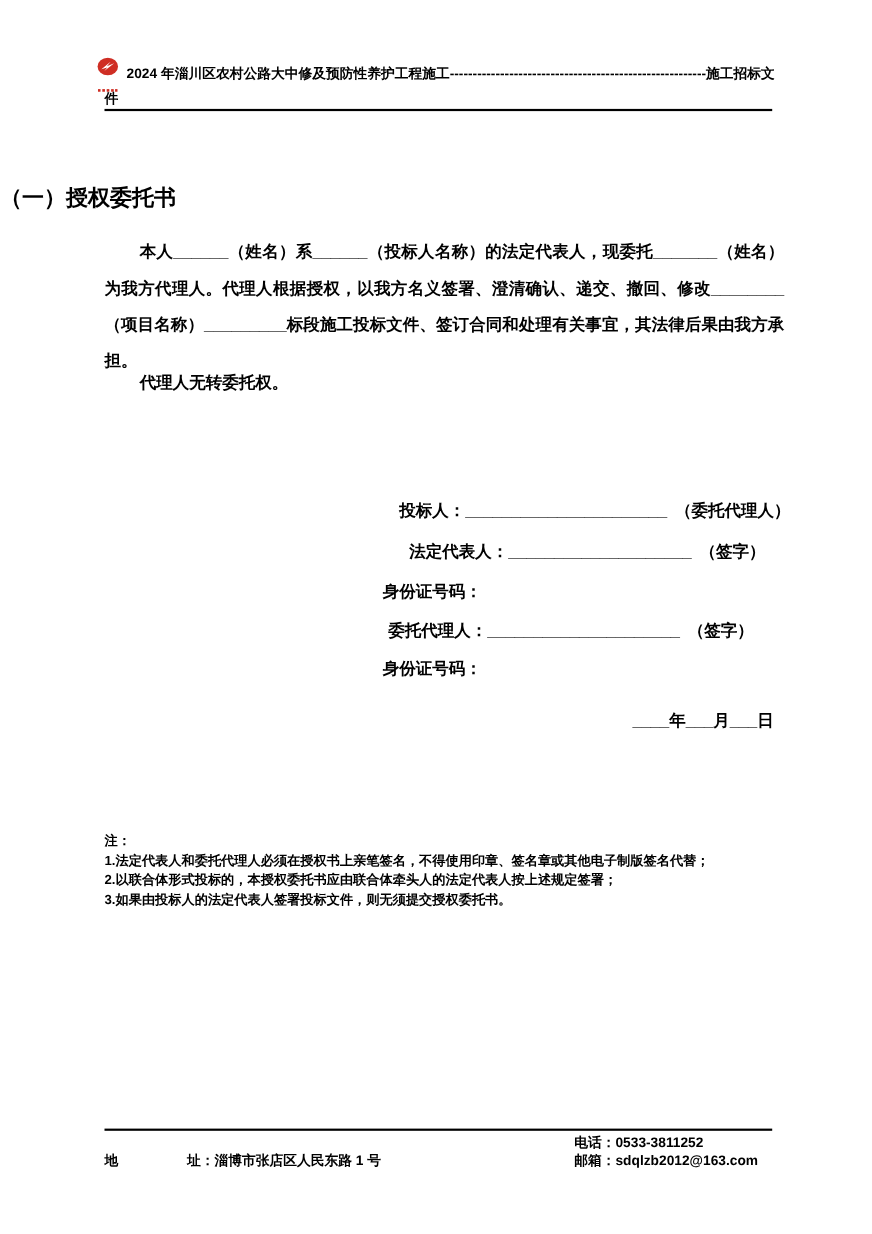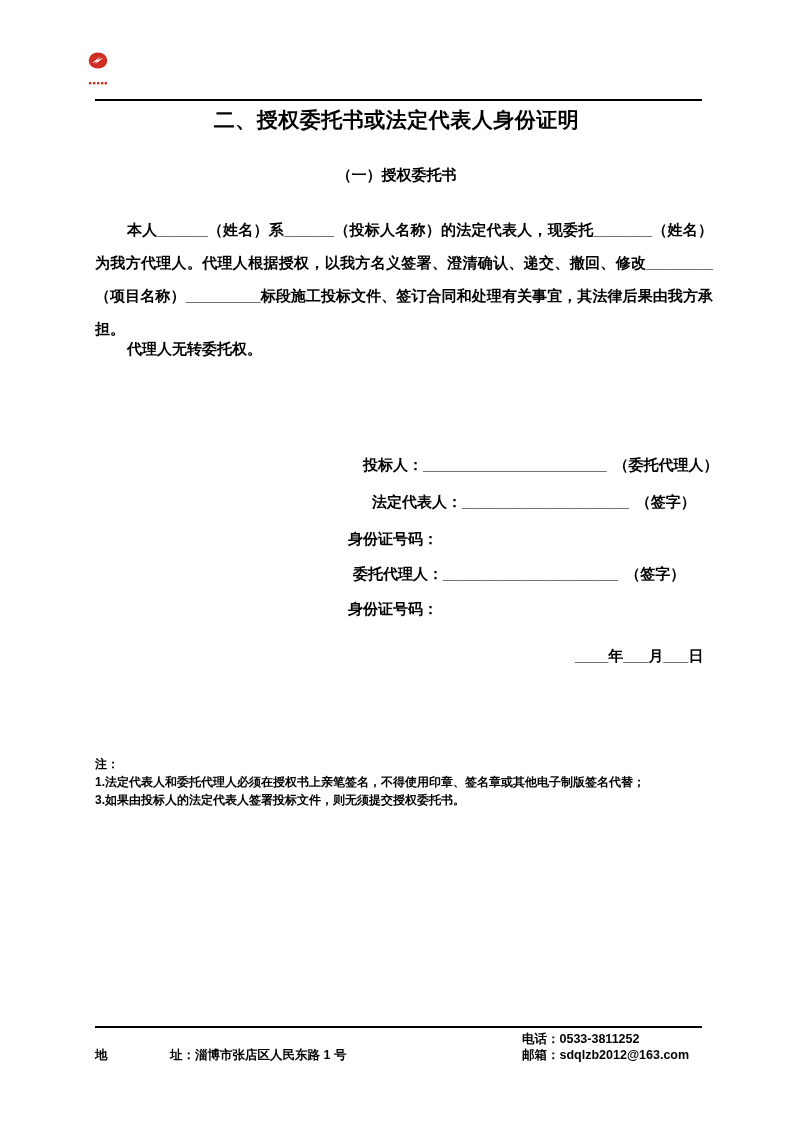--- a/index.html
+++ b/index.html
@@ -23,21 +23,21 @@
   }
   .header-text .line1{text-indent:20px; white-space:nowrap; display:block;}
   .header-text .line2{display:block;}
   .logo{left:88px; top:52px; width:20px; height:18px;}
   .logo-marks{left:89px; top:72px; width:18px; height:5px;}
   .rule{background:#000; height:2px;}
   .header-rule{left:95px; top:99px; width:607px;}
 
   
   .page-title{left:0; top:106px; width:100%; text-align:center; font-size:21px; letter-spacing:0.5px;}
-  .section-subtitle{left:0; top:166px; width:100%; text-align:center; font-size:15px;}
+  .section-subtitle{left:0; top:166px; width:100%; font-size:20px;}
 
   
   .para{
     left:95px; top:213px; width:618px;
     font-size:15px; line-height:33px;
     text-indent:32px; text-align:justify;
   }
   .line15{font-size:15px; line-height:18px;}
   .term-line{left:127px; top:314px;}
   .nodeleg-line{left:127px; top:340px;}
@@ -83,23 +83,26 @@
   <div class="abs logo-marks">
     <svg width="18" height="5" viewBox="0 0 18 5" aria-hidden="true">
       <rect x="0" y="1" width="2.4" height="2.4" fill="#cf2e24"></rect>
       <rect x="4" y="1" width="2.4" height="2.4" fill="#cf2e24"></rect>
       <rect x="8" y="1" width="2.4" height="2.4" fill="#cf2e24"></rect>
       <rect x="12" y="1" width="2.4" height="2.4" fill="#cf2e24"></rect>
       <rect x="15.6" y="1" width="2.4" height="2.4" fill="#cf2e24"></rect>
     </svg>
   </div>
 
+  <div class="abs header-text">
+    <span class="line1">2024 年淄川区农村公路大中修及预防性养护工程施工--------------------------------------------------------施工招标文</span>
+    <span class="line2">件</span>
+  </div>
   <div class="abs rule header-rule"></div>
 
-  <div class="abs page-title">二、授权委托书或法定代表人身份证明</div>
   <div class="abs section-subtitle">（一）授权委托书</div>
 
   <div class="abs para">本人______（姓名）系______（投标人名称）的法定代表人，现委托_______（姓名）为我方代理人。代理人根据授权，以我方名义签署、澄清确认、递交、撤回、修改________（项目名称）_________标段施工投标文件、签订合同和处理有关事宜，其法律后果由我方承担。</div>
   <div class="abs line15 nodeleg-line">代理人无转委托权。</div>
 
   <div class="abs sig sig-bidder">
     <span>投标人：</span><span class="uline">______________________</span><span class="suffix">（委托代理人）</span>
   </div>
   <div class="abs sig sig-legal">
     <span>法定代表人：</span><span class="uline">____________________</span><span class="suffix">（签字）</span>
@@ -111,20 +114,21 @@
     <span>委托代理人：</span><span class="uline">_____________________</span><span class="suffix">（签字）</span>
   </div>
   <div class="abs sig sig-id2">
     <span>身份证号码：</span>
   </div>
   <div class="abs sig-date">____年___月___日</div>
 
   <div class="abs notes">
     <div>注：</div>
     <div>1.法定代表人和委托代理人必须在授权书上亲笔签名，不得使用印章、签名章或其他电子制版签名代替；</div>
+    <div>2.以联合体形式投标的，本授权委托书应由联合体牵头人的法定代表人按上述规定签署；</div>
     <div>3.如果由投标人的法定代表人签署投标文件，则无须提交授权委托书。</div>
   </div>
 
   <div class="abs rule footer-rule"></div>
   <div class="abs f-row f-phone">
     <span>电话：</span><span>0533-3811252</span>
   </div>
   <div class="abs f-row f-addr">
     <span>地　　　　　址：</span><span>淄博市张店区人民东路 1 号</span>
   </div>

